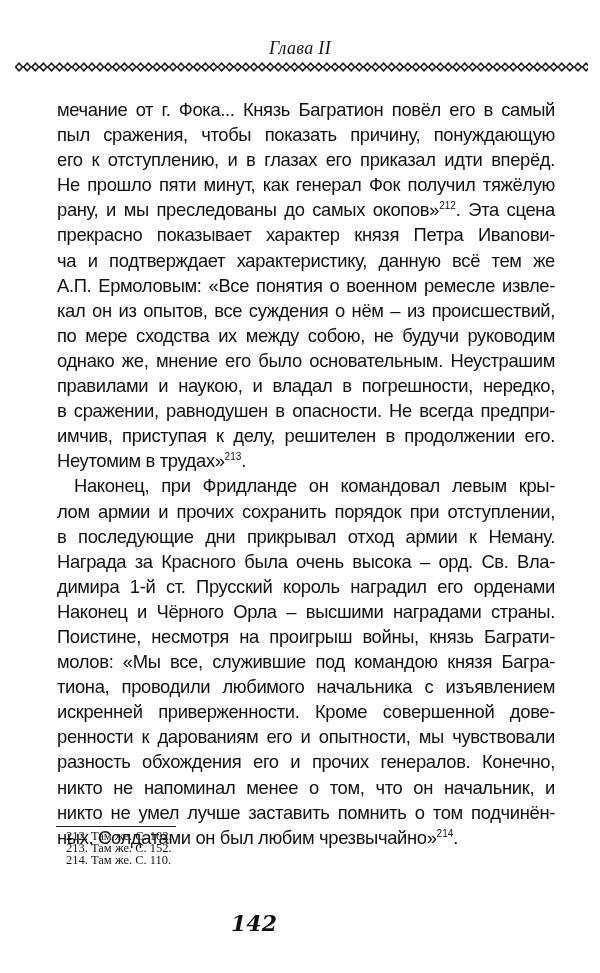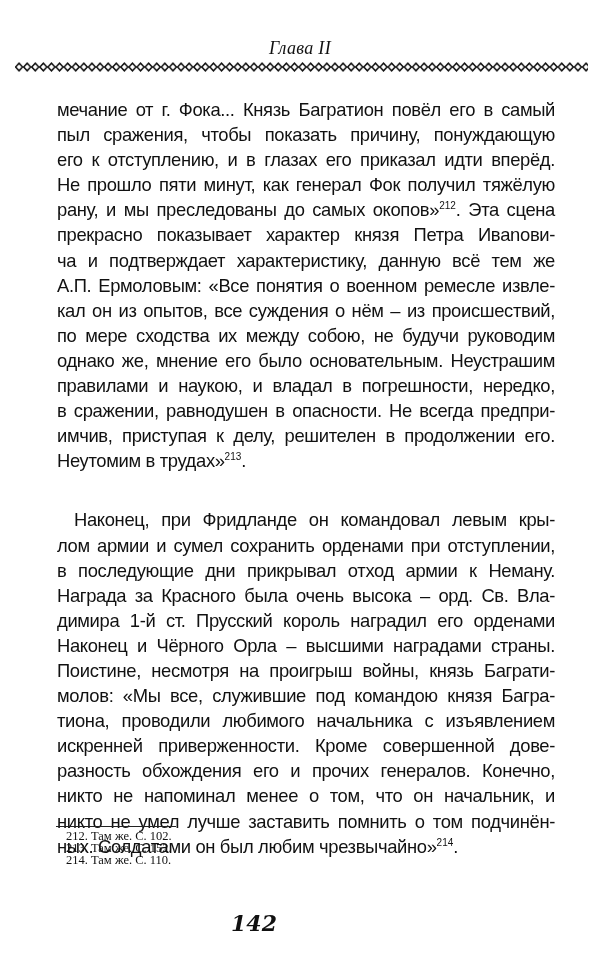--- a/index.html
+++ b/index.html
@@ -3,21 +3,21 @@
   <meta charset="utf-8">
   <style>
     html, body { margin: 0; padding: 0; background: #ffffff; }
     body { width: 600px; height: 973px; position: relative; overflow: hidden; font-family: "Liberation Serif", "DejaVu Serif", serif; color: #111; }
     .running-head { position: absolute; top: 30px; left: 0; width: 600px; text-align: center; font-style: italic; font-size: 18px; letter-spacing: 0.3px; margin-top: 8px; }
     .ornament { position: absolute; top: 62px; left: 15px; width: 573px; height: 10px; overflow: hidden; }
     .ornament svg { display: block; }
     .body-text { position: absolute; top: 97px; left: 57px; width: 498px; font-family: "Liberation Sans", "DejaVu Sans", sans-serif; font-size: 18.4px; line-height: 25.1px; letter-spacing: -0.35px; }
     .line { display: block; white-space: nowrap; text-align: justify; text-align-last: justify; }
     .line.last { text-align-last: left; }
-    .line.indent { padding-left: 17px; margin-top: 34px; }
+    .line.indent { padding-left: 17px; }
     sup { font-size: 10px; line-height: 0; vertical-align: 7px; letter-spacing: 0; }
     .fn-rule { position: absolute; top: 826px; left: 56px; width: 120px; border-top: 1px solid #222; }
     .footnotes { position: absolute; top: 830px; left: 66px; font-family: "Liberation Serif", serif; font-size: 12.5px; line-height: 12px; }
     .footnote { display: block; }
     .folio { position: absolute; top: 910px; left: 0; width: 508px; text-align: center; font-family: "DejaVu Serif", serif; font-weight: bold; font-style: italic; font-size: 22px; }
   </style>
 </head>
 <body>
 
 <div class="running-head">Глава II</div>
@@ -44,29 +44,30 @@
   <span class="line">А.П. Ермоловым: «Все понятия о военном ремесле извле-</span>
   <span class="line">кал он из опытов, все суждения о нём – из происшествий,</span>
   <span class="line">по мере сходства их между собою, не будучи руководим</span>
   <span class="line">однако же, мнение его было основательным. Неустрашим</span>
   <span class="line">правилами и наукою, и владал в погрешности, нередко,</span>
   <span class="line">в сражении, равнодушен в опасности. Не всегда предпри-</span>
   <span class="line">имчив, приступая к делу, решителен в продолжении его.</span>
   <span class="line last"><span>Неутомим в трудах»</span><sup>213</sup><span>.</span></span>
 
   <span class="line indent">Наконец, при Фридланде он командовал левым кры-</span>
-  <span class="line">лом армии и сумел сохранить орденами при отступлении,</span>
+  <span class="line">лом армии и прочих сохранить порядок при отступлении,</span>
   <span class="line">в последующие дни прикрывал отход армии к Неману.</span>
   <span class="line">Награда за Красного была очень высока – орд. Св. Вла-</span>
   <span class="line">димира 1-й ст. Прусский король наградил его орденами</span>
   <span class="line">Наконец и Чёрного Орла – высшими наградами страны.</span>
   <span class="line">Поистине, несмотря на проигрыш войны, князь Баграти-</span>
   <span class="line">молов: «Мы все, служившие под командою князя Багра-</span>
   <span class="line">тиона, проводили любимого начальника с изъявлением</span>
   <span class="line">искренней приверженности. Кроме совершенной дове-</span>
+  <span class="line">ренности к дарованиям его и опытности, мы чувствовали</span>
   <span class="line">разность обхождения его и прочих генералов. Конечно,</span>
   <span class="line">никто не напоминал менее о том, что он начальник, и</span>
   <span class="line">никто не умел лучше заставить помнить о том подчинён-</span>
   <span class="line last"><span>ных. Солдатами он был любим чрезвычайно»</span><sup>214</sup><span>.</span></span>
 </div>
 
 <div class="fn-rule"></div>
 <div class="footnotes">
   <span class="footnote">212. Там же. С. 102.</span>
   <span class="footnote">213. Там же. С. 152.</span>

